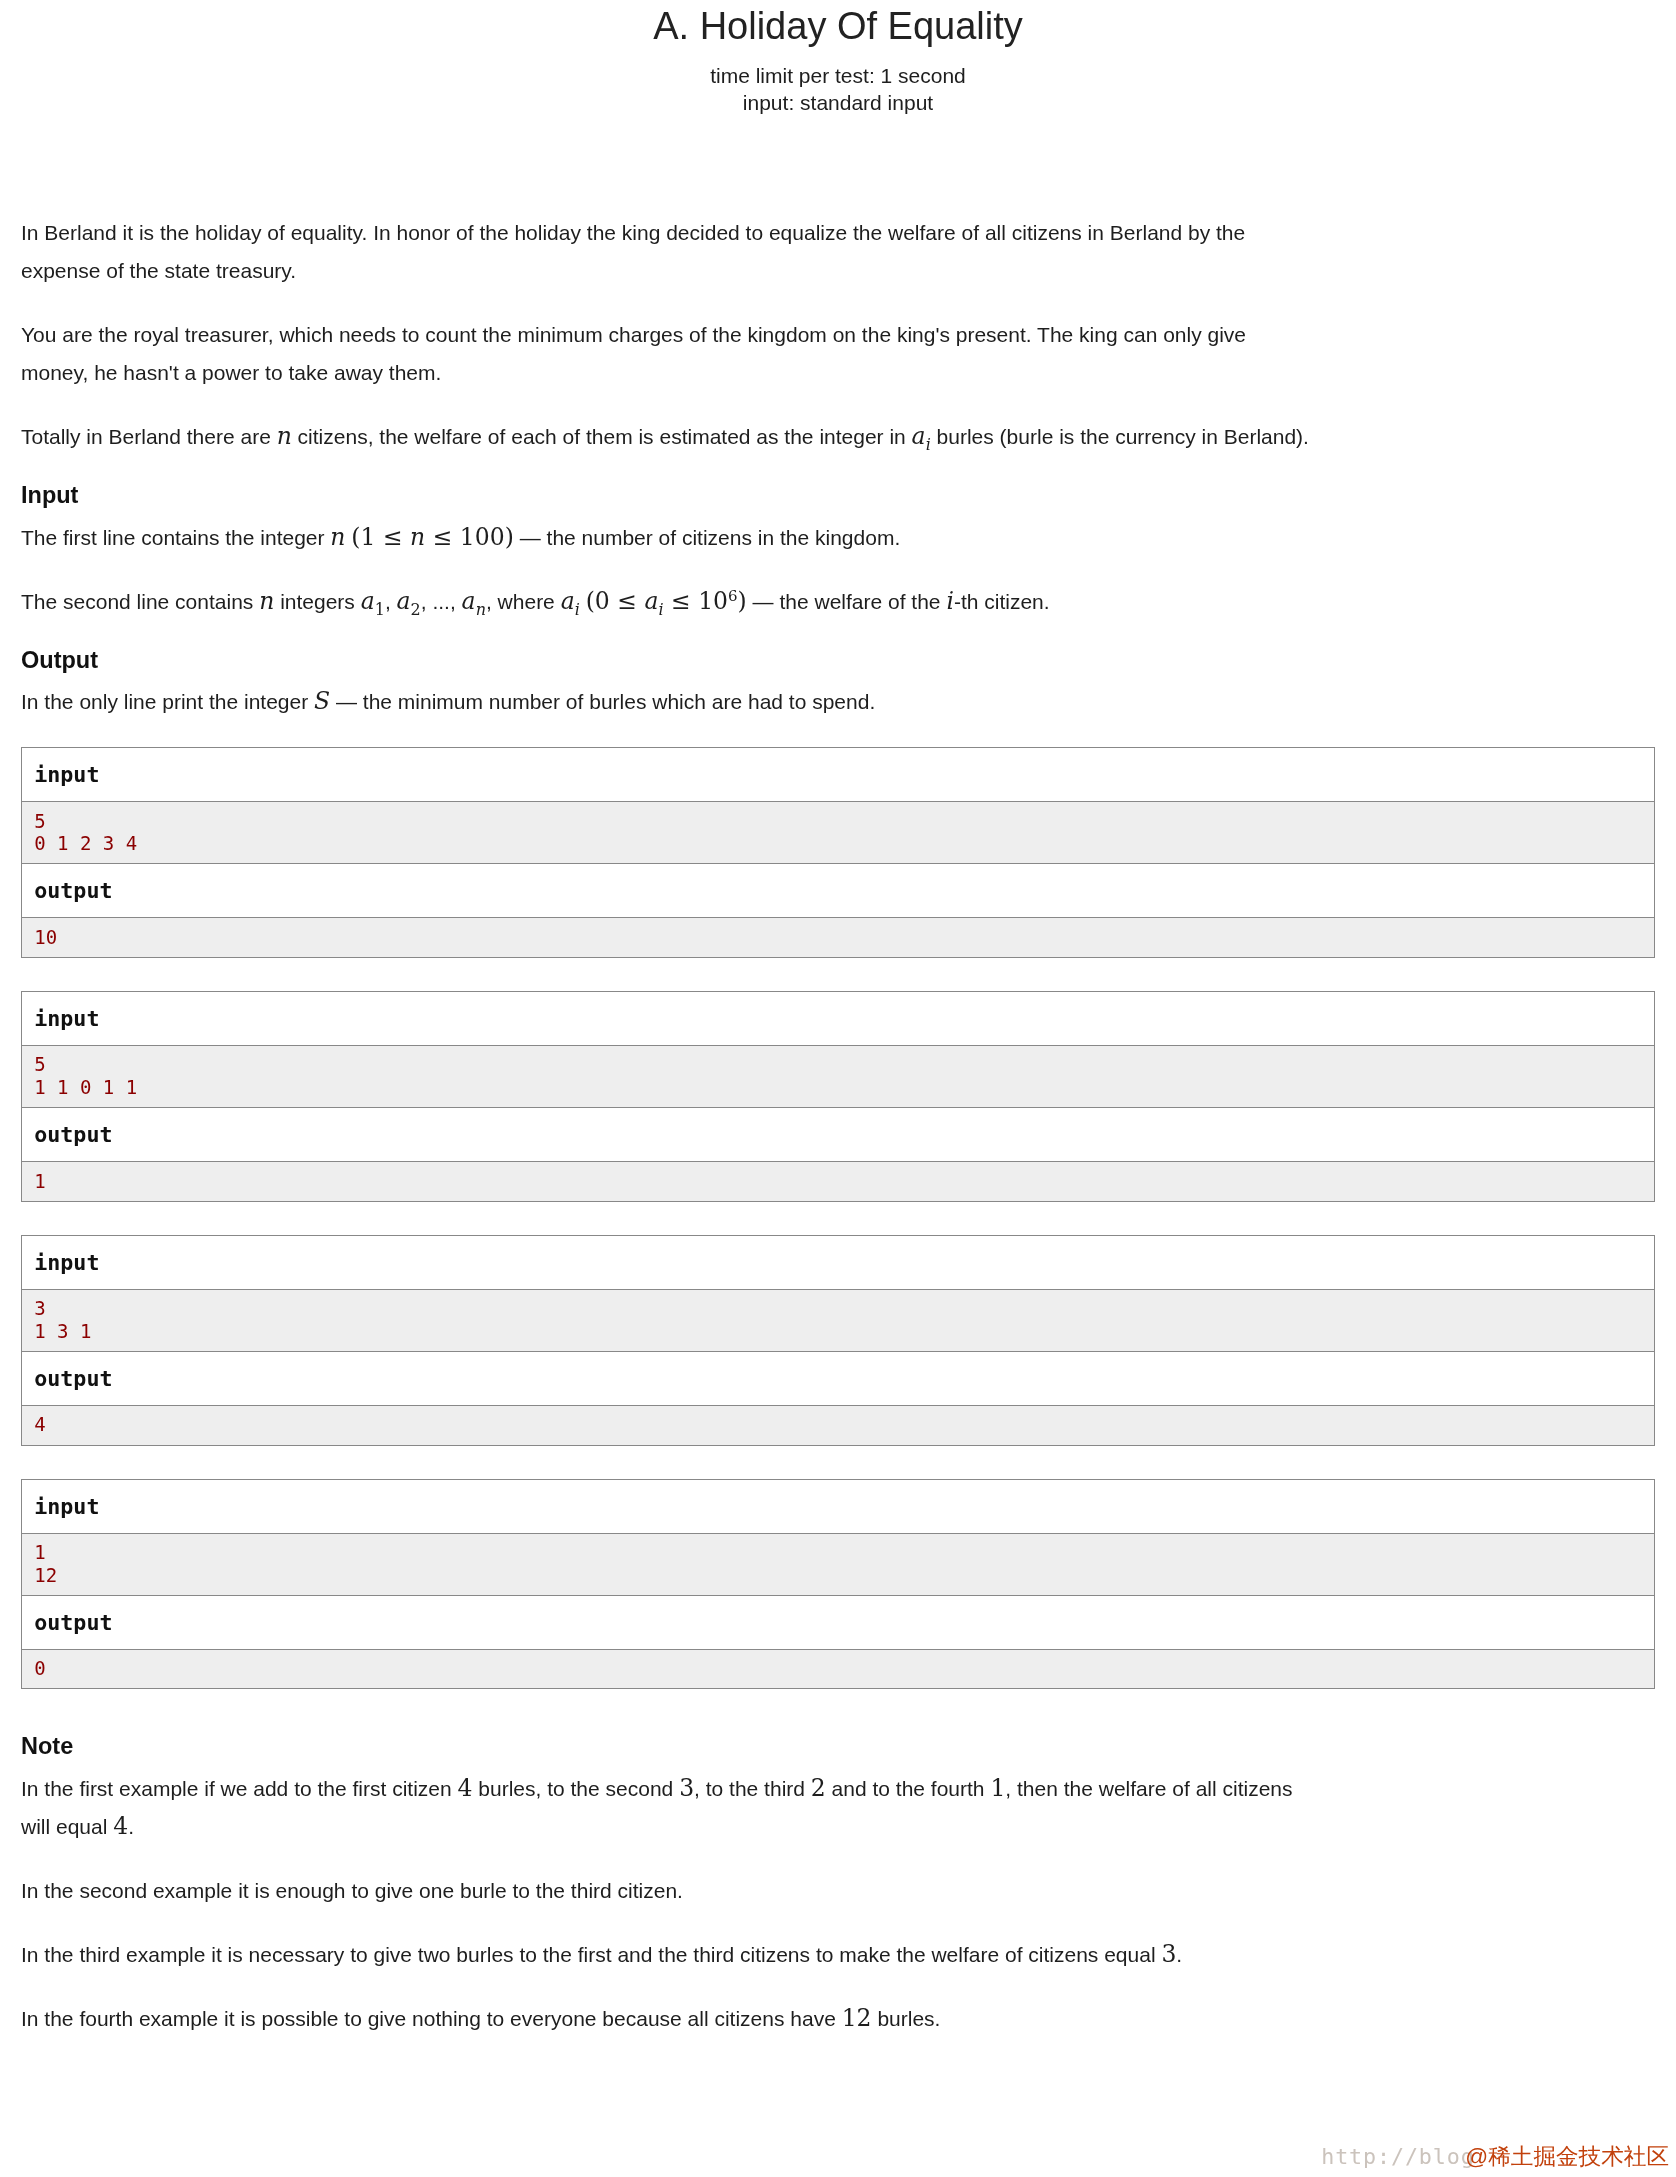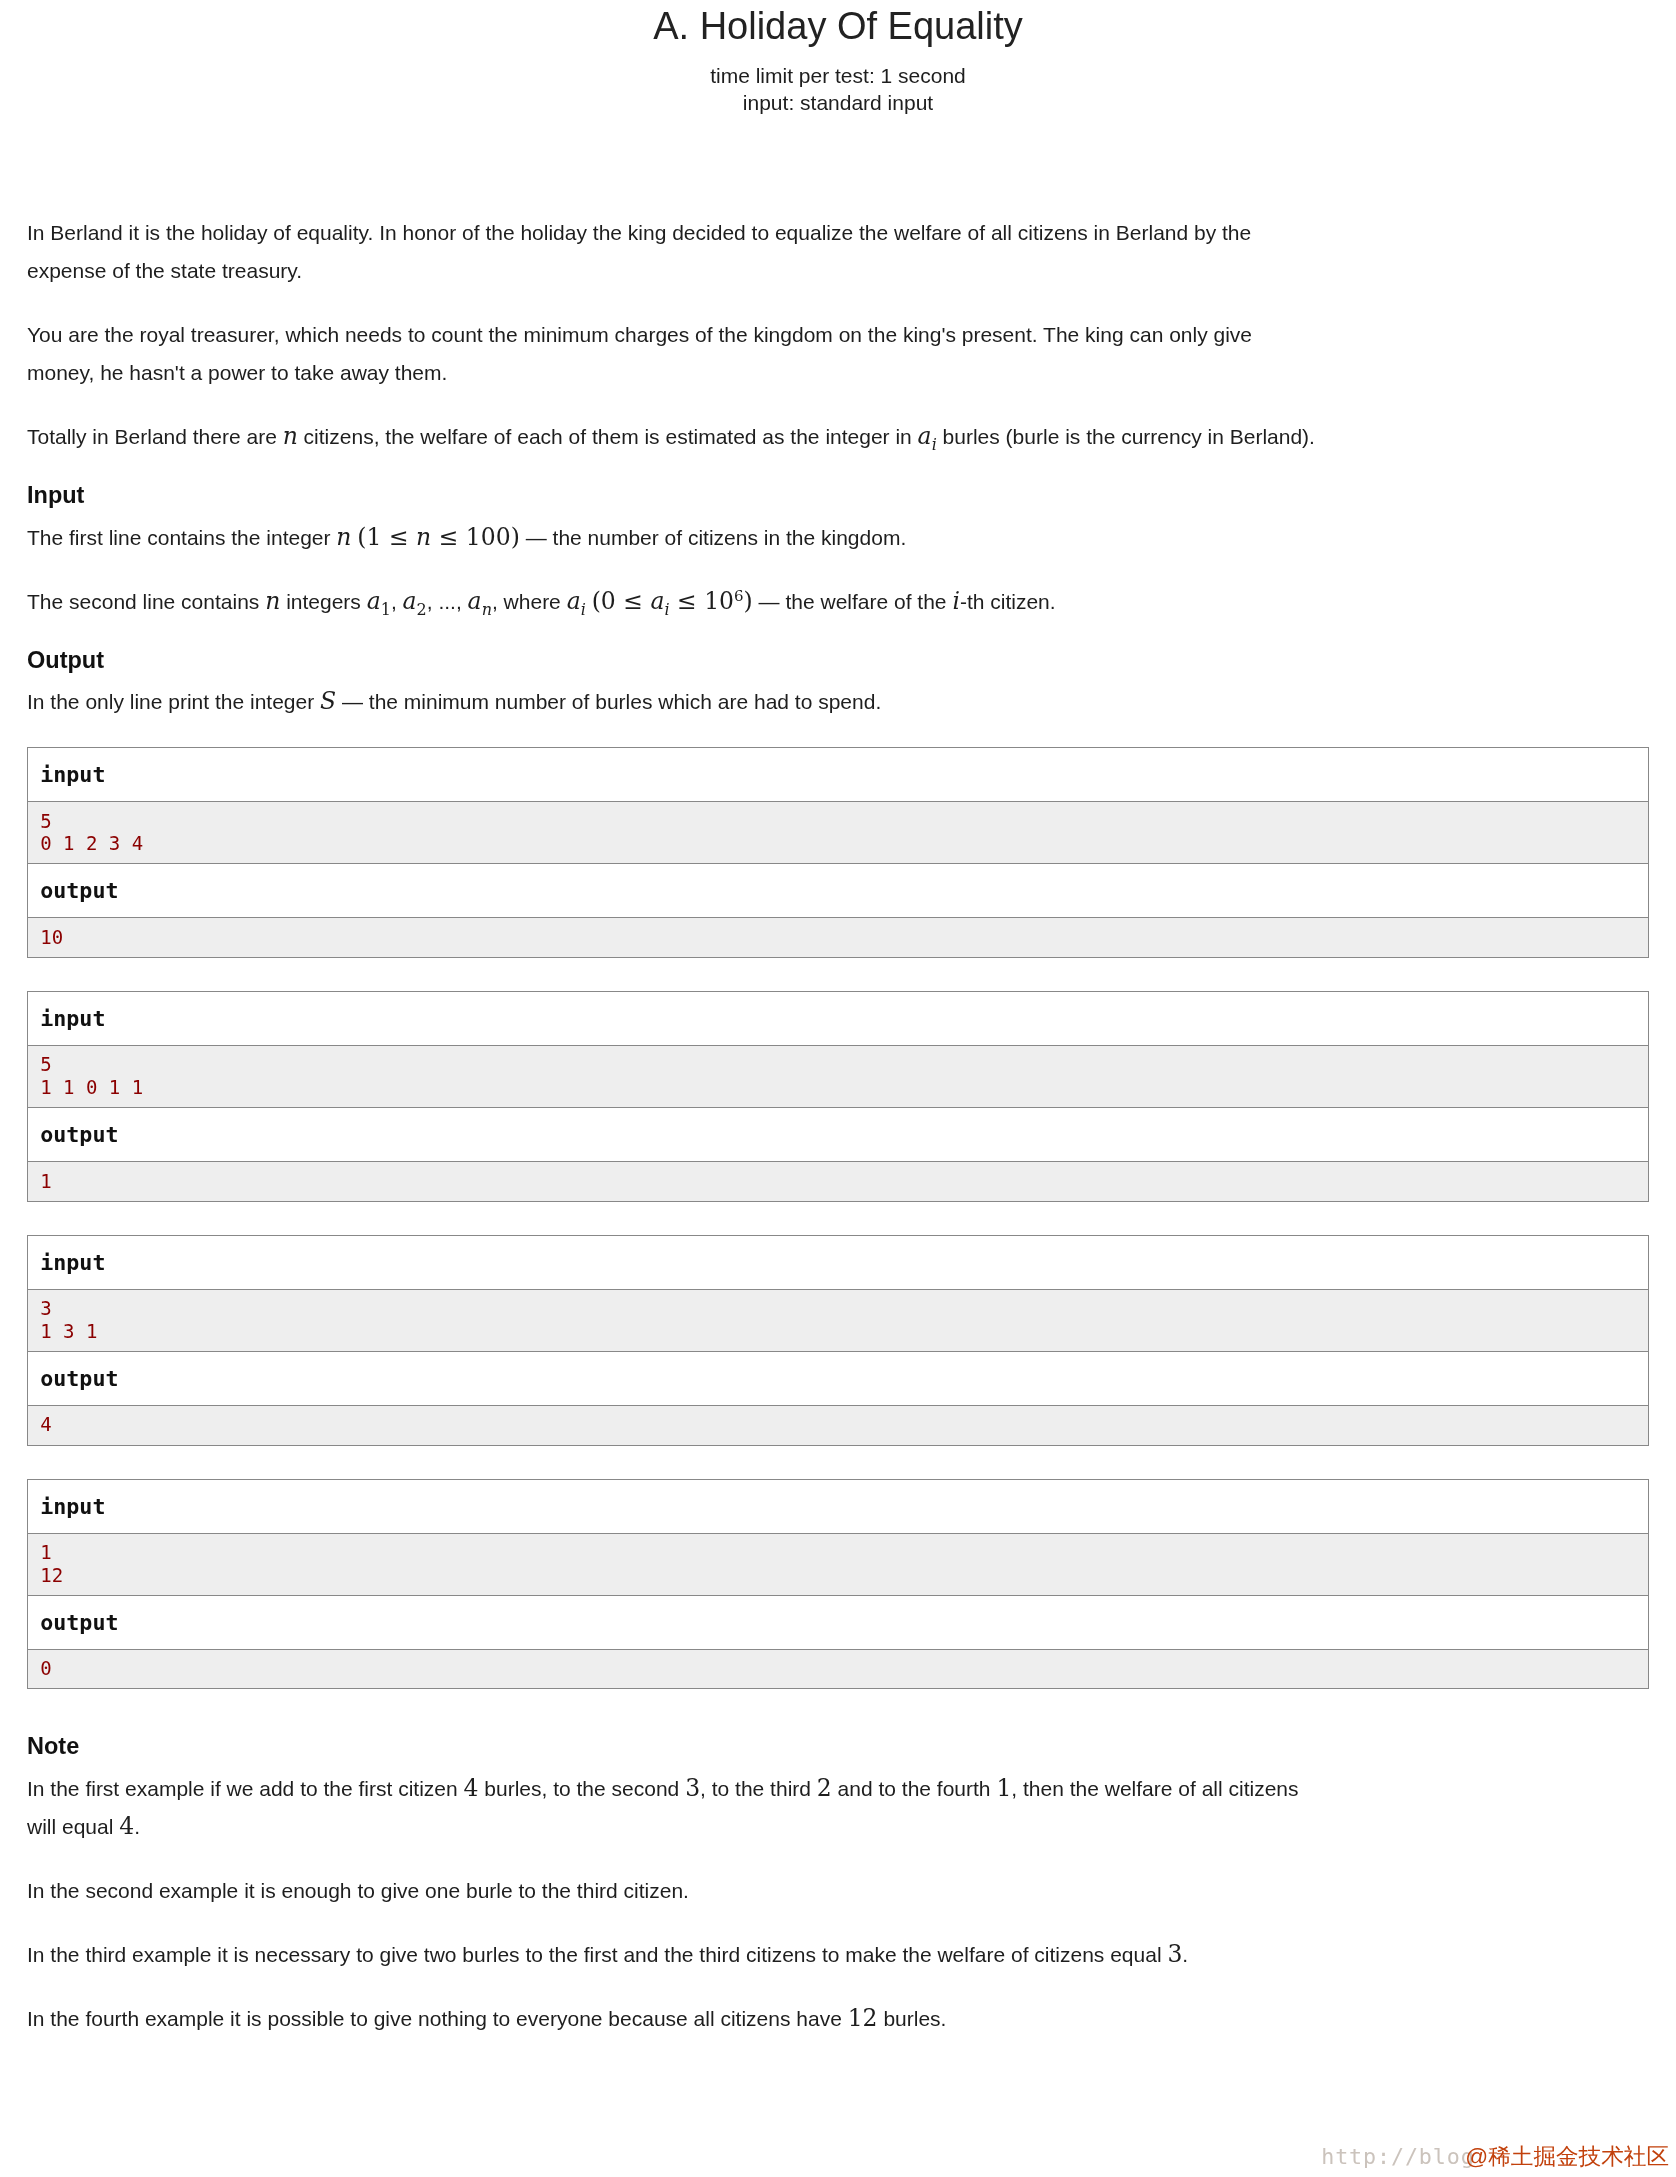--- a/index.html
+++ b/index.html
@@ -1,21 +1,21 @@
 <!DOCTYPE html>
 <html style="font-size:15px"><head>
 <meta charset="utf-8">
 <style>
   html, body { margin:0; padding:0; }
   body {
     width:1676px; height:2177px; position:relative; overflow:hidden;
     background:#ffffff; color:#1e1e1e;
     font-family:"Liberation Sans","DejaVu Sans",sans-serif;
   }
-  .page { padding:0 27px; }
+  .page { padding:0 21px; }
 
   h1.title {
     text-align:center; font-size:38px; font-weight:400; color:#222;
     margin:5.6px 0 15px; line-height:1.1;
   }
   .limits { text-align:center; font-size:21px; line-height:27px; margin-bottom:98px; }
 
   p.body { font-size:21px; line-height:38px; margin:0 0 26px; }
 
   h2.section { font-size:23.5px; font-weight:700; margin:24.5px 0 9.4px; color:#111; }

